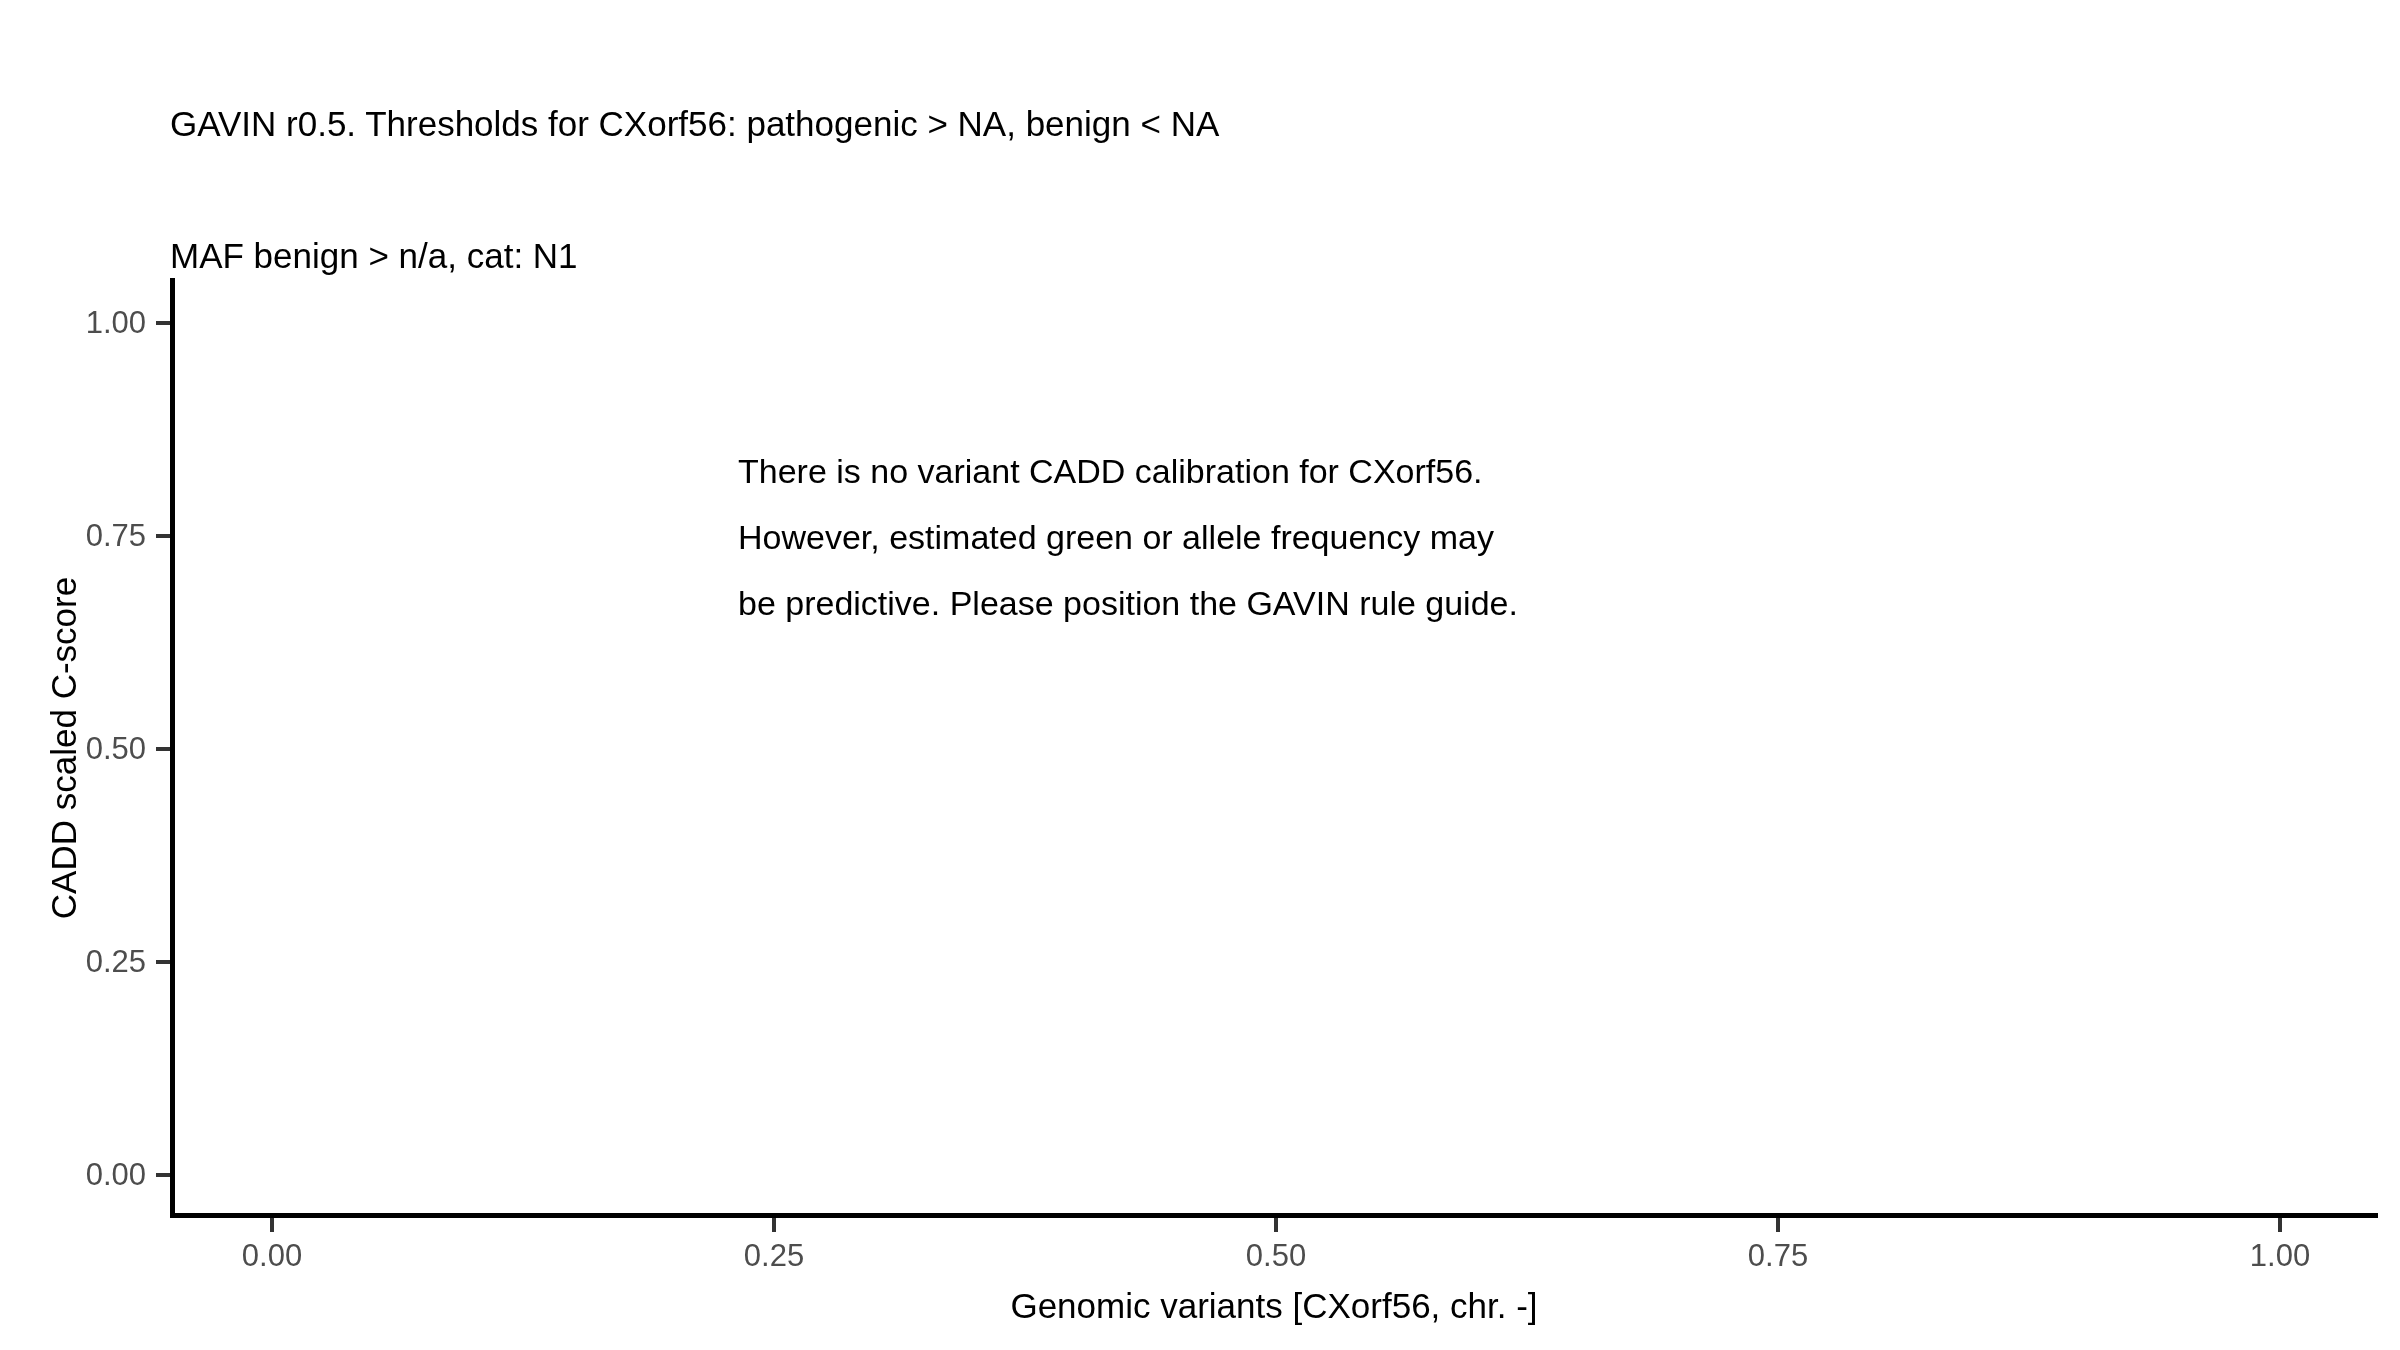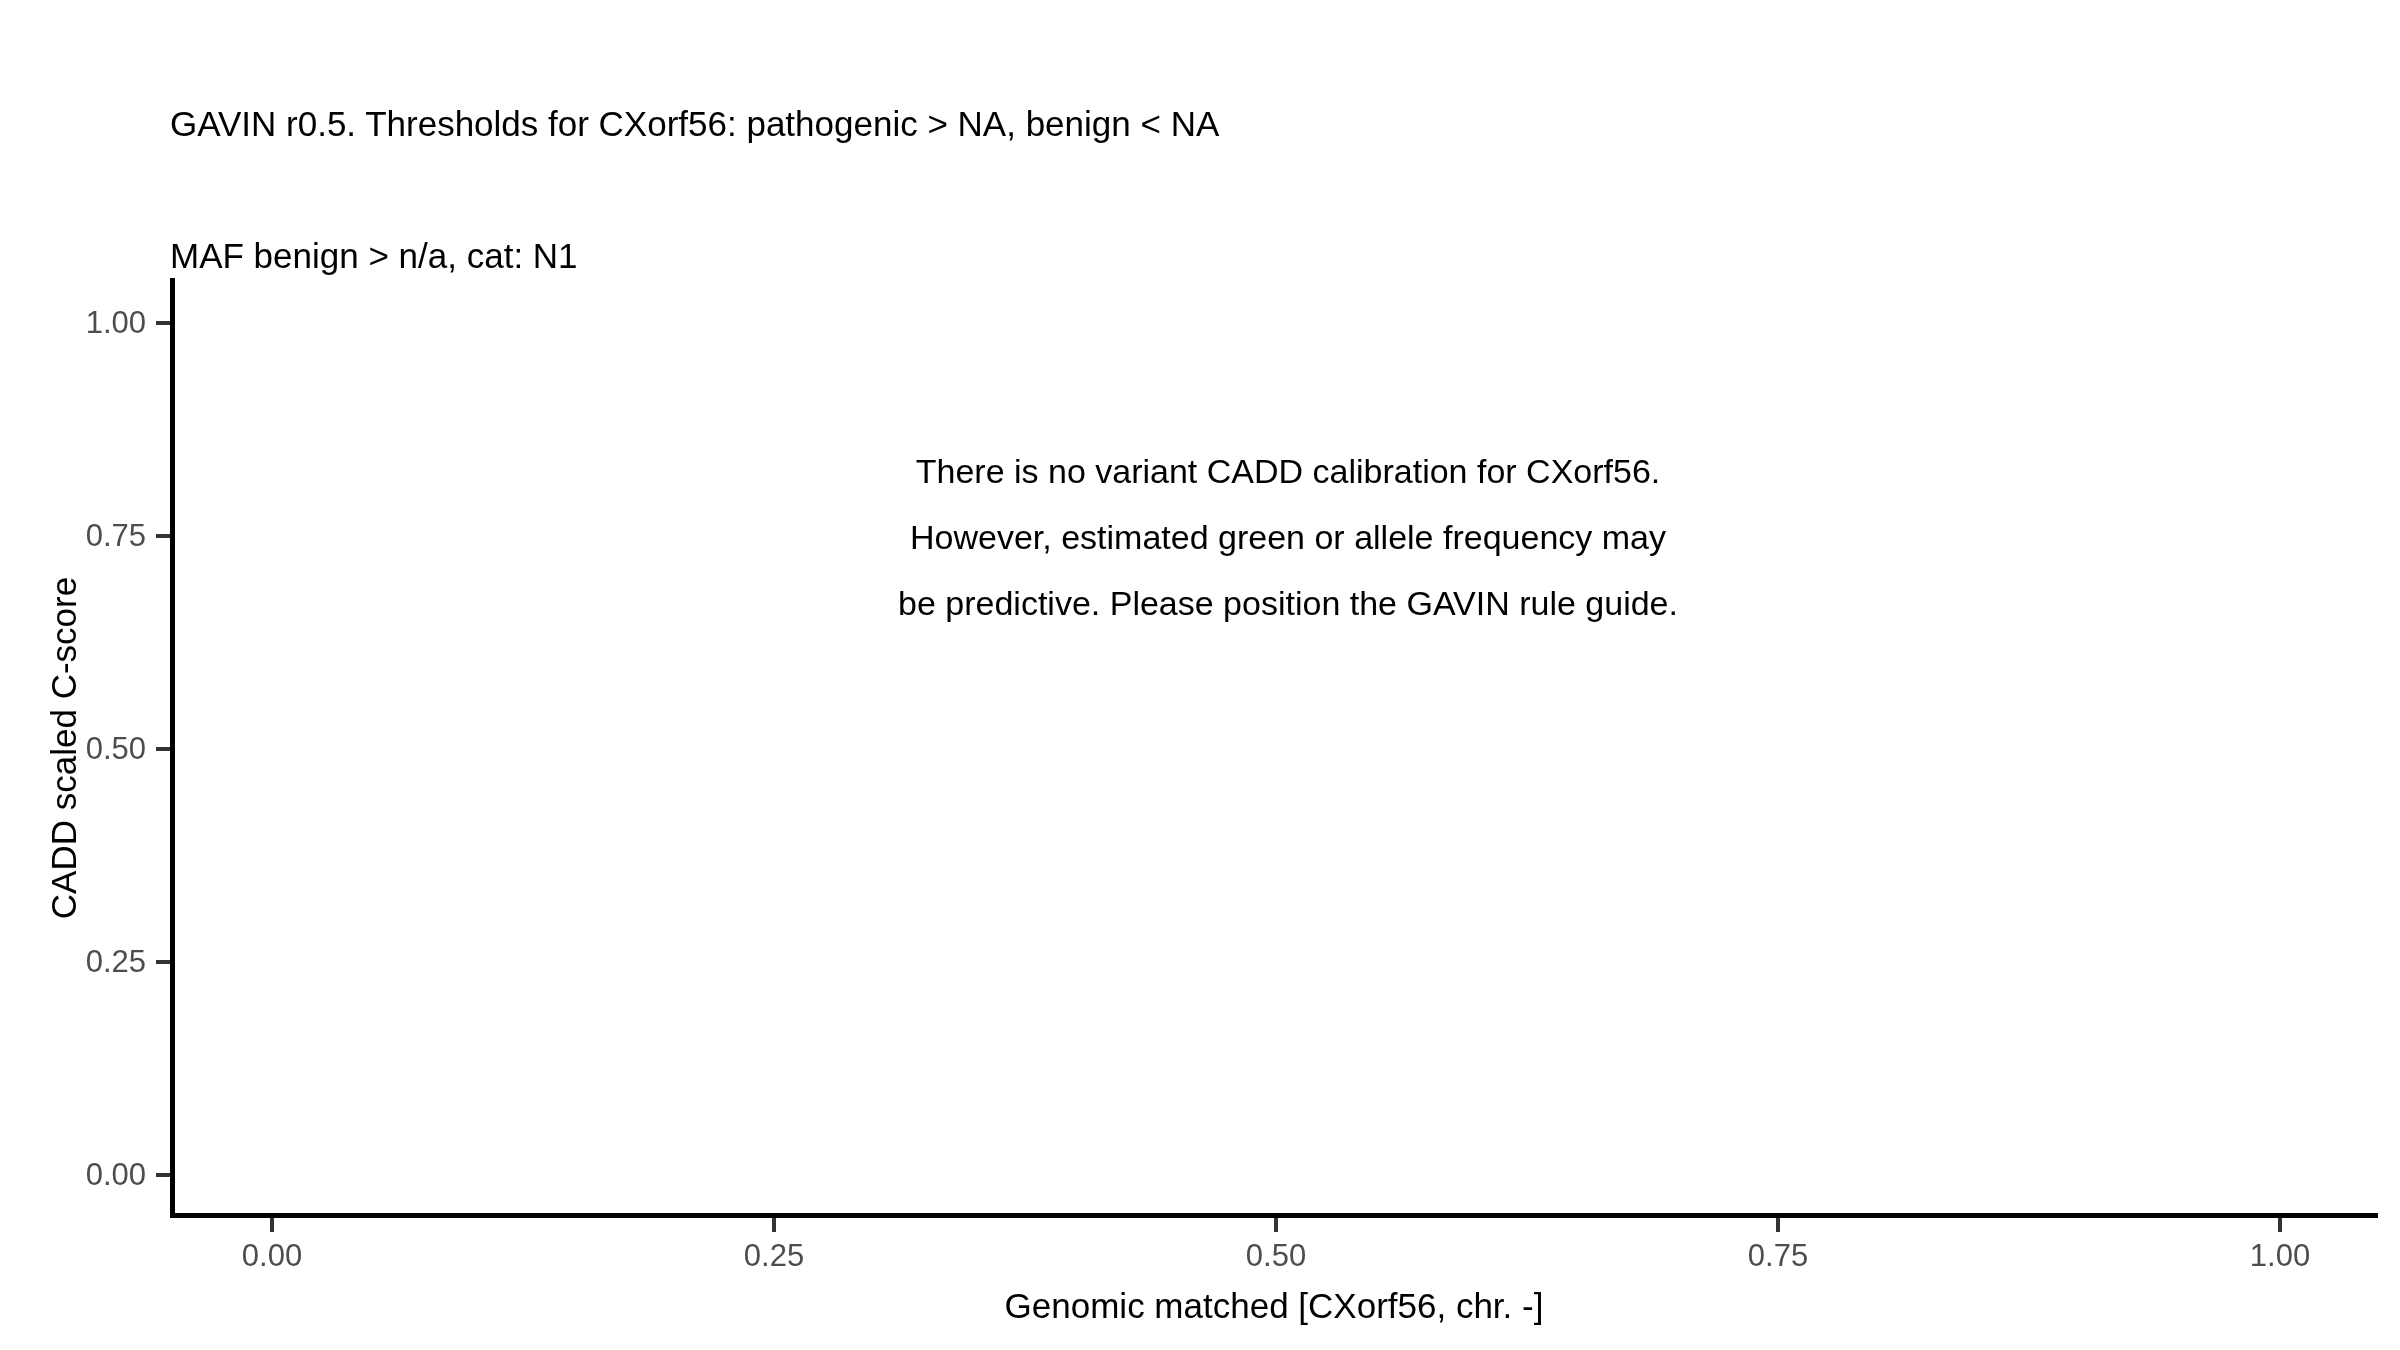--- a/index.html
+++ b/index.html
@@ -45,21 +45,20 @@
     width: 2206px;
     height: 936px;
     background: #ffffff;
   }
 
   .annotation {
     position: absolute;
     left: 566px;
     top: 160px;
     width: 1100px;
-    text-align: center;
     font-size: 34px;
     line-height: 66px;
     color: #000000;
   }
   .annotation .ann-line { display: block; }
 
   
   .axis-line-y {
     position: absolute;
     left: 170px;
@@ -180,16 +179,16 @@
 
   <div class="x-tick" style="left: 1274px;"></div>
   <div class="x-tick-label" style="left: 1196px;">0.50</div>
 
   <div class="x-tick" style="left: 1776px;"></div>
   <div class="x-tick-label" style="left: 1698px;">0.75</div>
 
   <div class="x-tick" style="left: 2278px;"></div>
   <div class="x-tick-label" style="left: 2200px;">1.00</div>
 
-  <div class="x-axis-title">Genomic matched [CXorf56, chr. -]</div>
+  <div class="x-axis-title">Genomic variants [CXorf56, chr. -]</div>
   <div class="y-axis-title">CADD scaled C-score</div>
 
 </div>
 
 </body></html>

